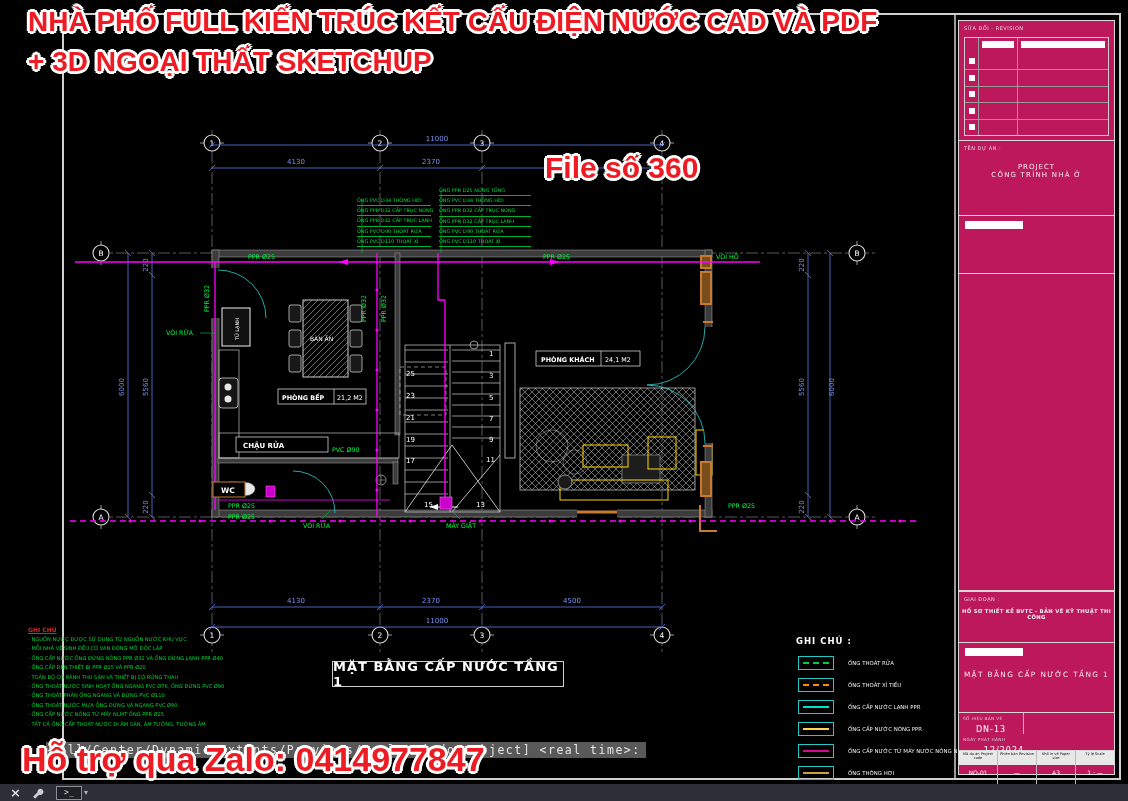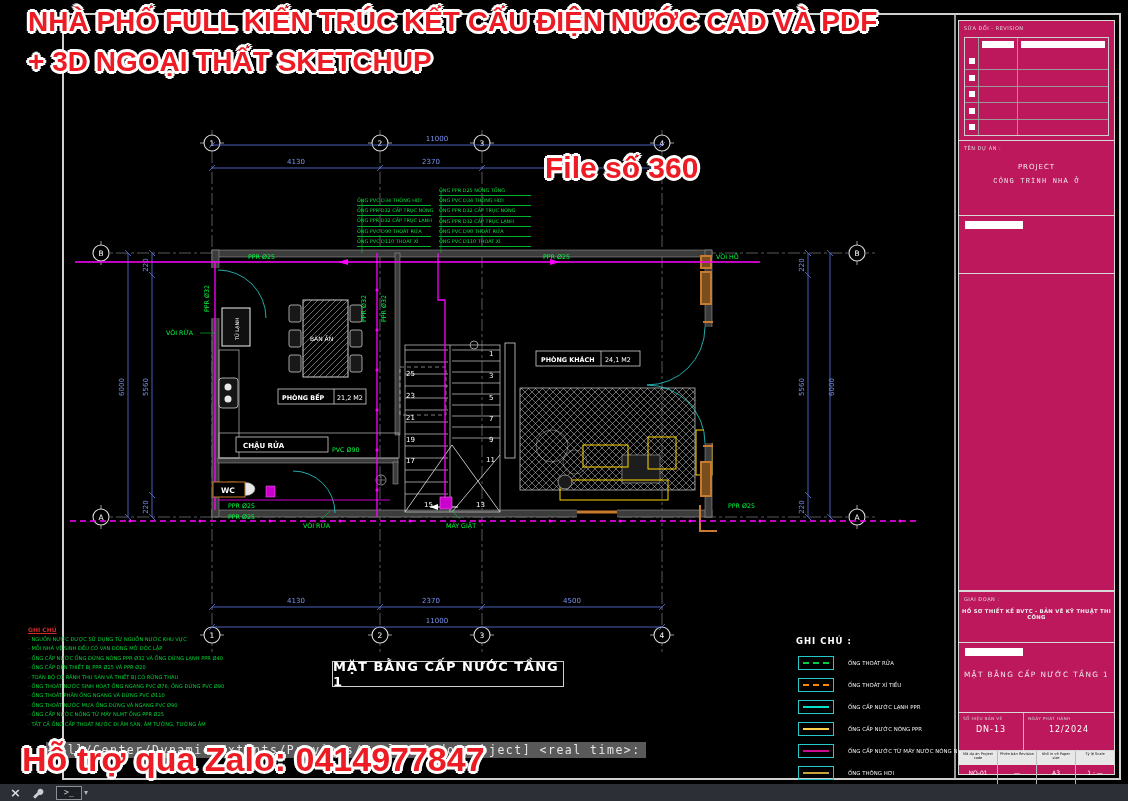--- a/index.html
+++ b/index.html
@@ -53,21 +53,21 @@
   .rev-row{display:flex;height:15.5px;border-top:1px solid #9a9a9a;}
   .rev-row:first-child{border-top:none;}
   .rev-c1{width:13px;border-right:1px solid #9a9a9a;display:flex;align-items:center;justify-content:center;}
   .rev-c2{width:38px;border-right:1px solid #9a9a9a;}
   .rev-c3{flex:1;}
   .rev-head .rev-c2 i,.rev-head .rev-c3 i{display:block;height:7px;background:#fff;margin:3px 3px 0 3px;}
   .rev-mark{display:block;width:6px;height:6px;background:#fff;}
   .tb-center{text-align:center;color:#eee;}
   .white-bar{width:58px;height:8px;background:#fff;margin:5px 0 0 6px;}
   #tb-name-title{font-size:7.3px;letter-spacing:1.4px;margin-top:14px;}
-  .num-row{display:flex;height:100%;}
+  .num-row{display:flex;height:100%;flex-direction:column;}
   .num-cell{box-sizing:border-box;padding-top:3px;}
   .num-cell .lab{font-size:4.3px;color:#ccc;padding-left:4px;letter-spacing:.3px;}
   .num-cell .val{text-align:center;font-size:8px;color:#fff;margin-top:4px;letter-spacing:1px;}
   .ft-row{display:flex;height:100%;}
   .ft-col{flex:1;border-right:1px solid #bbb;display:flex;flex-direction:column;box-sizing:border-box;}
   .ft-col:last-child{border-right:none;}
   .ft-lab{background:#e8e8e8;color:#111;font-size:3.6px;line-height:4.2px;text-align:center;
           padding:1px 1px;height:12px;}
   .ft-val{color:#fff;font-size:6px;text-align:center;margin-top:4px;}
   
@@ -503,21 +503,21 @@
               </span>
             <span class="rev-c2"></span>
               <span class="rev-c3"></span>
           </div>
           </div>
       </div>
     </div>
     <div class="tb-sec" style="height:75px;">
       <div class="tb-label">TÊN DỰ ÁN :</div>
       <div class="tb-center" style="font-size:7px;margin-top:12px;letter-spacing:1px;">PROJECT</div>
-      <div class="tb-center" style="font-size:7px;margin-top:6px;letter-spacing:1.2px;font-family:Liberation Mono, monospace;">CÔNG TRÌNH NHÀ Ở</div>
+      <div class="tb-center" style="font-size:7px;letter-spacing:1.2px;">CÔNG TRÌNH NHÀ Ở</div>
     </div>
     <div class="tb-sec" style="height:53px;">
       <div class="white-bar"></div>
     </div>
     <div class="tb-sec" style="height:317px;"></div>
     <div class="tb-sec" style="height:52px;border-top:1.5px solid #d8d8d8;">
       <div class="tb-label">GIAI ĐOẠN :</div>
       <div class="tb-center" style="font-size:5.3px;font-weight:bold;margin-top:6px;letter-spacing:.3px;">HỒ SƠ THIẾT KẾ BVTC - BẢN VẼ KỸ THUẬT THI CÔNG</div>
     </div>
     <div class="tb-sec" style="height:65px;">

